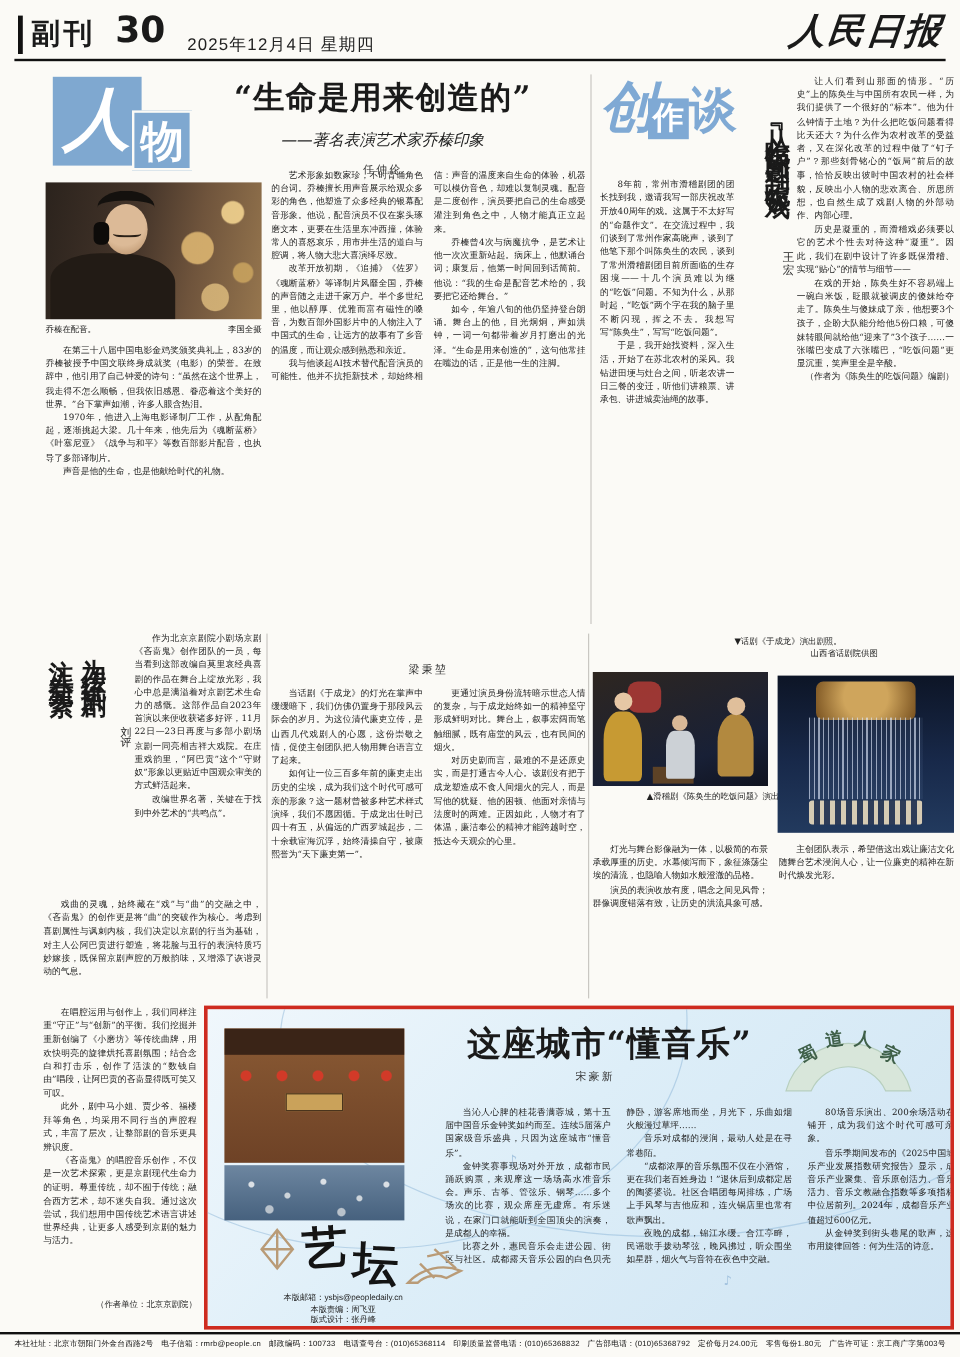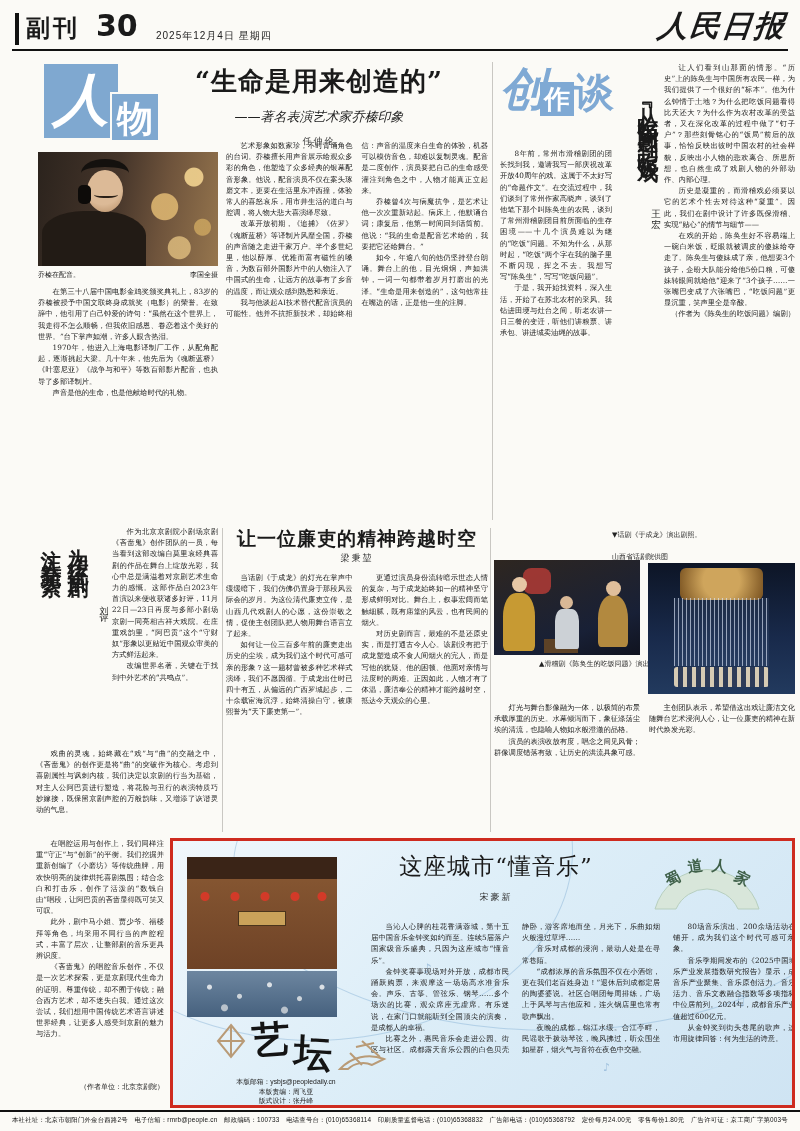--- a/index.html
+++ b/index.html
@@ -13,21 +13,21 @@
   .txt { font-size:7.3px; line-height:11.2px; text-align:justify; color:#232323; overflow:hidden; }
   .txt p { text-indent:2em; margin:0; }
   .cols2 { column-count:2; column-gap:9px; }
   .cols3 { column-count:3; column-gap:13px; }
   .cap { font-size:7px; line-height:10px; color:#222; }
   .vline { width:1px; background:#c9c7c2; }
   
   .mast-bar { left:15px; top:13px; width:4px; height:32px; background:#111; }
   .mast-sec { left:26px; top:12px; font-size:24px; font-weight:900; letter-spacing:3px; }
   .mast-no  { left:96px; top:8px; font-size:30px; font-weight:700; font-family:"DejaVu Sans","Liberation Sans",sans-serif; }
-  .mast-date{ left:156px; top:29px; font-size:10px; font-family:"Liberation Sans",sans-serif; color:#222; letter-spacing:1px; }
+  .mast-date{ left:156px; top:29px; font-size:14px; font-family:"Liberation Sans",sans-serif; color:#222; letter-spacing:1px; }
   .mast-logo{ right:14px; top:6px; font-size:30px; font-weight:900; font-style:italic; letter-spacing:2px; transform:skewX(-6deg); }
   .mast-rule{ left:12px; top:49px; width:776px; height:2px; background:#111; }
   
   .pb1 { left:44px; top:64px; width:74px; height:74px; background:#7fa8d0; color:#fff;
          font-size:56px; font-weight:900; text-align:center; line-height:70px; font-style:italic; }
   .pb2 { left:110px; top:92px; width:50px; height:50px; background:#7fa8d0; color:#fff;
          font-size:36px; font-weight:900; text-align:center; line-height:48px; border:2px solid #fbfaf6; }
   
   .mh { left:150px; top:64px; width:338px; text-align:center; }
   .mh-title { font-size:26px; font-weight:900; letter-spacing:1px; }
@@ -109,22 +109,22 @@
     background:linear-gradient(#6d86a0,#46617e); }
   .cd-crowd-dots { position:absolute; inset:0;
     background:
       radial-gradient(circle at 15% 35%, #dbe0e5 0 2px, transparent 3px),
       radial-gradient(circle at 35% 55%, #cdd4da 0 2px, transparent 3px),
       radial-gradient(circle at 55% 30%, #dbe0e5 0 2px, transparent 3px),
       radial-gradient(circle at 75% 60%, #cdd4da 0 2px, transparent 3px),
       radial-gradient(circle at 90% 35%, #dbe0e5 0 2px, transparent 3px),
       radial-gradient(circle at 25% 80%, #b9c2cb 0 3px, transparent 4px),
       radial-gradient(circle at 65% 85%, #b9c2cb 0 3px, transparent 4px); }
-  .cd-head { position:absolute; left:178px; top:10px; width:290px; text-align:center;
-    font-size:23px; font-weight:400; letter-spacing:1px; }
+  .cd-head { position:absolute; left:190px; top:10px; width:290px; text-align:center;
+    font-size:28px; font-weight:700; letter-spacing:1px; }
   .cd-auth { position:absolute; left:178px; top:50px; width:290px; text-align:center; font-size:9px; letter-spacing:2px; color:#333; }
   .cd-cols { position:absolute; left:178px; top:80px; width:440px; height:182px;margin-left:20px; }
   .yitan { position:absolute; left:20px; top:176px; width:216px; height:58px;
     display:flex; align-items:center; justify-content:center; gap:4px; }
   .yt-ch { font-size:38px; font-weight:900; color:#141414; line-height:1; }
   .yt-c1 { transform:translateY(-6px) rotate(-4deg); }
   .yt-c2 { transform:translateY(7px) rotate(3deg); }
   .credits { position:absolute; left:8px; top:236px; width:210px; text-align:center;
     font-size:6.8px; line-height:9.6px; color:#222; font-family:"Liberation Sans",sans-serif; }
   
@@ -213,34 +213,33 @@
   </div>
   <div class="abs txt" style="left:36px; top:838px; width:128px; height:238px;">
     <p>在唱腔运用与创作上，我们同样注重“守正”与“创新”的平衡。我们挖掘并重新创编了《小磨坊》等传统曲牌，用欢快明亮的旋律烘托喜剧氛围；结合念白和打击乐，创作了活泼的“数钱自由”唱段，让阿巴贡的吝啬显得既可笑又可叹。</p>
     <p>此外，剧中马小姐、贾少爷、福楼拜等角色，均采用不同行当的声腔程式，丰富了层次，让整部剧的音乐更具辨识度。</p>
     <p>《吝啬鬼》的唱腔音乐创作，不仅是一次艺术探索，更是京剧现代生命力的证明。尊重传统，却不囿于传统；融合西方艺术，却不迷失自我。通过这次尝试，我们想用中国传统艺术语言讲述世界经典，让更多人感受到京剧的魅力与活力。</p>
   </div>
   <div class="abs cap" style="left:36px; top:1082px; width:128px; text-align:right;">（作者单位：北京京剧院）</div>
 
   <div class="abs vline" style="left:222px; top:528px; height:304px;"></div>
 
-  <div class="abs ll-head">让一位廉吏的精神跨越时空</div>
   <div class="abs ll-auth">梁秉堃</div>
   <div class="abs txt cols2" style="left:226px; top:572px; width:262px; height:260px;">
     <p>当话剧《于成龙》的灯光在掌声中缓缓暗下，我们仿佛仍置身于那段风云际会的岁月。为这位清代廉吏立传，是山西几代戏剧人的心愿，这份崇敬之情，促使主创团队把人物用舞台语言立了起来。</p>
     <p>如何让一位三百多年前的廉吏走出历史的尘埃，成为我们这个时代可感可亲的形象？这一题材曾被多种艺术样式演绎，我们不愿因循。于成龙出仕时已四十有五，从偏远的广西罗城起步，二十余载宦海沉浮，始终清操自守，被康熙誉为“天下廉吏第一”。</p>
     <p>更通过演员身份流转暗示世态人情的复杂，与于成龙始终如一的精神坚守形成鲜明对比。舞台上，叙事宏阔而笔触细腻，既有庙堂的风云，也有民间的烟火。</p>
     <p>对历史剧而言，最难的不是还原史实，而是打通古今人心。该剧没有把于成龙塑造成不食人间烟火的完人，而是写他的犹疑、他的困顿、他面对亲情与法度时的两难。正因如此，人物才有了体温，廉洁奉公的精神才能跨越时空，抵达今天观众的心里。</p>
   </div>
 
   <div class="abs vline" style="left:490px; top:528px; height:304px;"></div>
 
   <div class="abs cap" style="left:612px; top:530px; width:183px;">
     <div>▼话剧《于成龙》演出剧照。</div>
-    <div style="text-align:left;margin-top:12px;">山西省话剧院供图</div>
+    <div style="text-align:center;">山西省话剧院供图</div>
   </div>
   <div class="abs photo-hj">
     <div class="hj-red"></div>
     <div class="hj-f1"></div>
     <div class="hj-f1h"></div>
     <div class="hj-tab"></div>
     <div class="hj-f2"></div>
     <div class="hj-f2h"></div>
     <div class="hj-f3"></div>
     <div class="hj-f3h"></div>

